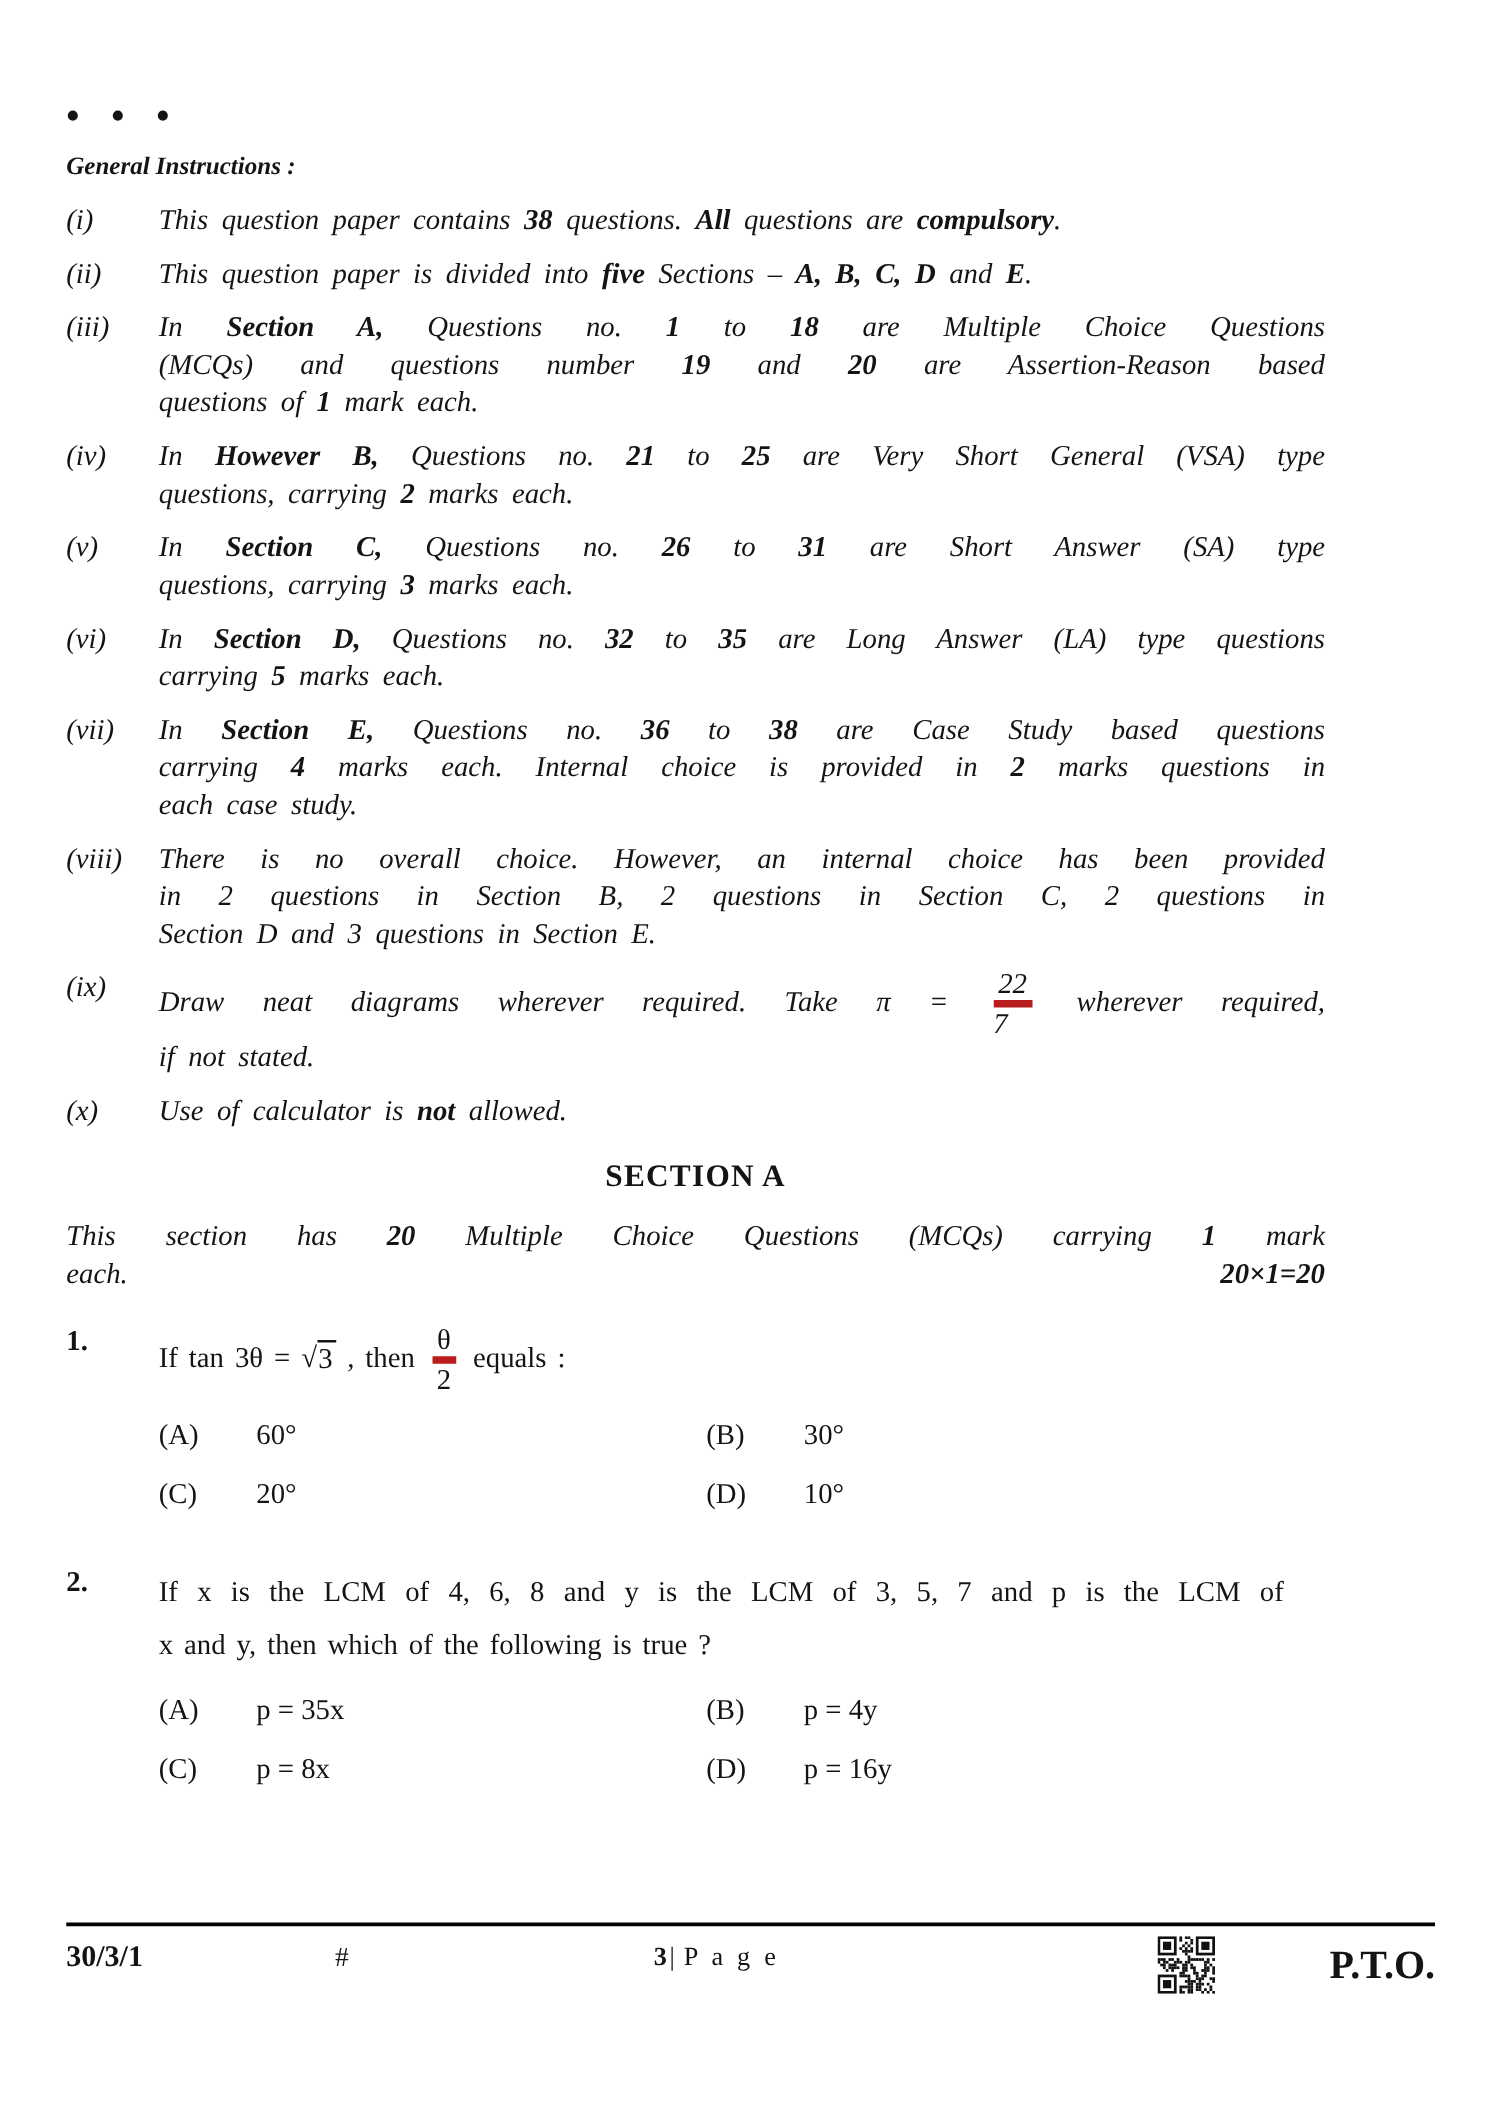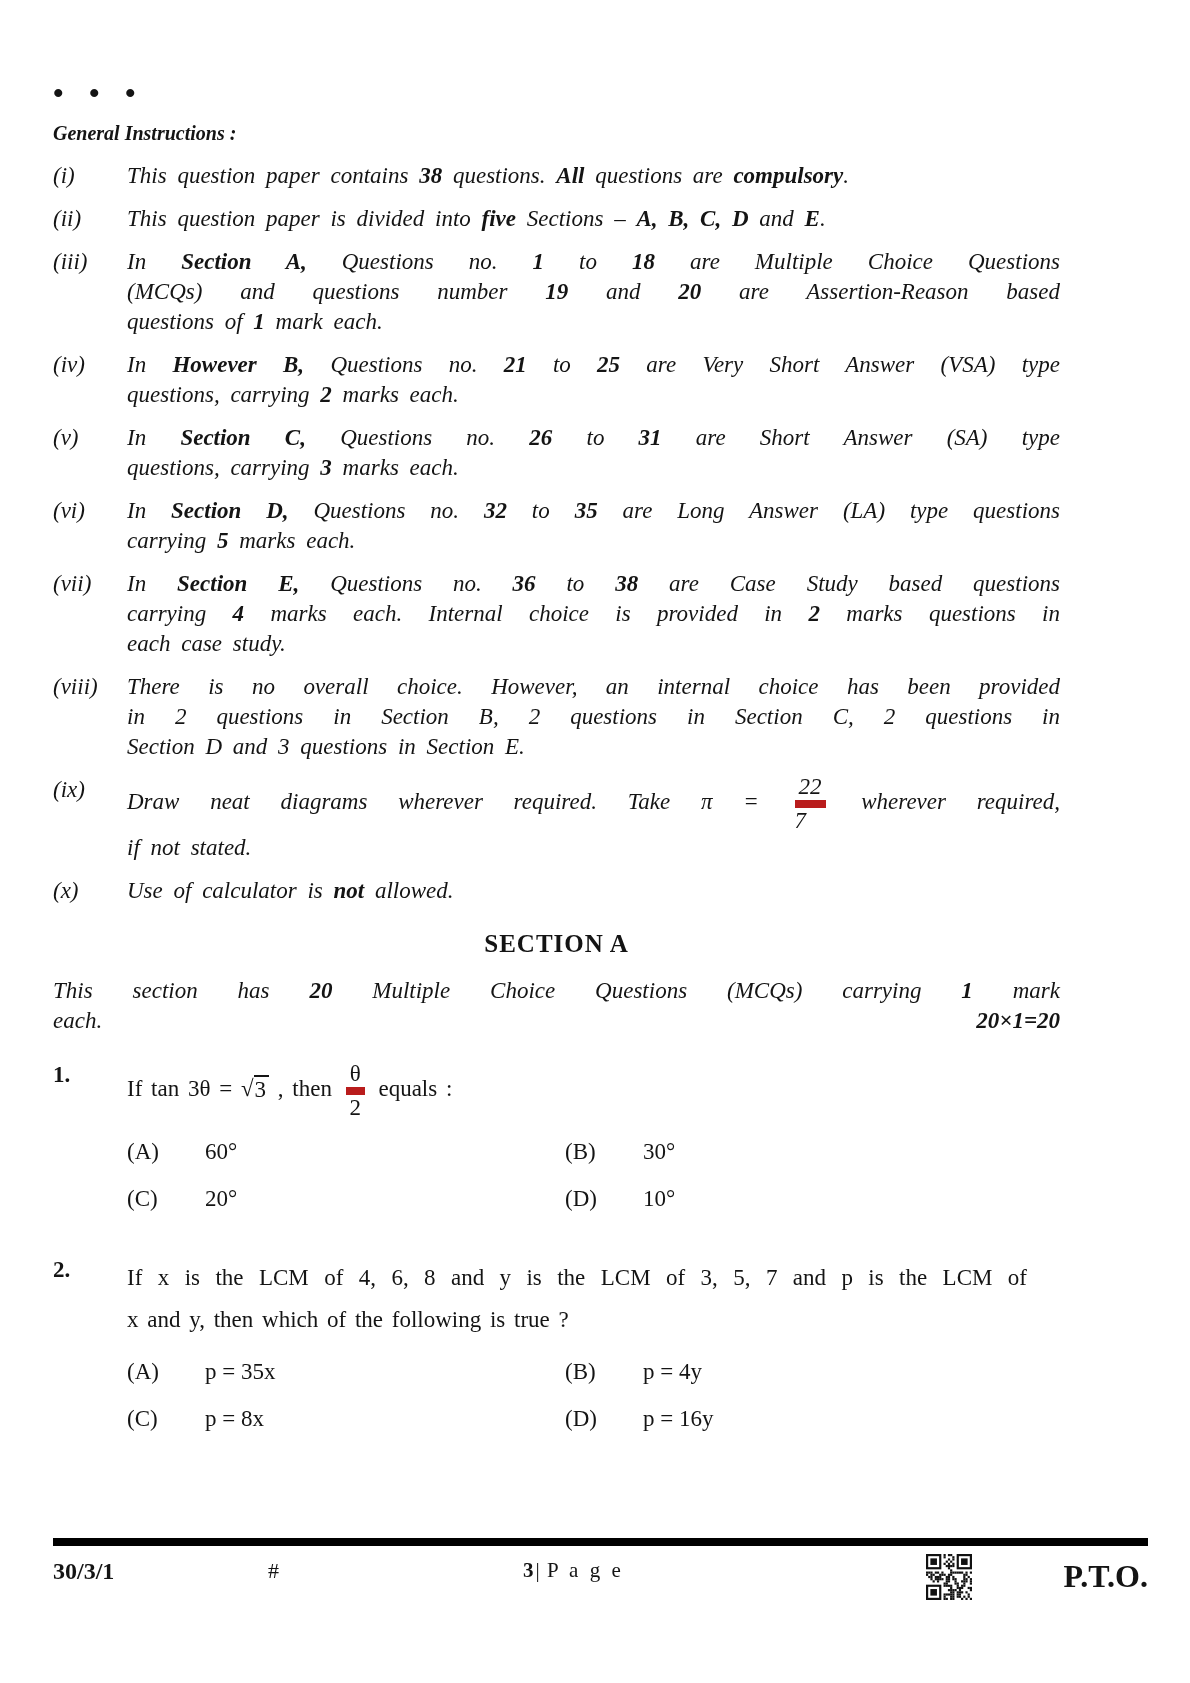--- a/index.html
+++ b/index.html
@@ -16,42 +16,42 @@
   .gi-sub{margin-top:13px;font-size:23px;font-style:italic;}
   
   .ins-list{margin-top:16px;}
   .ins-row{display:flex;margin-bottom:13px;font-style:italic;font-size:23px;line-height:30px;}
   .ins-num{width:74px;flex:none;}
   .ins-body{flex:1;word-spacing:5px;}
   .jline{display:block;}
   .jline.stretch{text-align:justify;text-align-last:justify;}
   
   .frac{display:inline-flex;flex-direction:column;vertical-align:middle;text-align:center;margin:0 5px;line-height:normal;}
-  .frac .fnum{display:block;border-bottom:8px solid #b91c1c;padding:0 4px 1px;line-height:1.05;}
+  .frac .fnum{display:block;border-bottom:6px solid #b91c1c;padding:0 4px 1px;line-height:1.05;}
   .frac .fden{display:block;padding-top:1px;line-height:1.05;}
   .sqrt{white-space:nowrap;}
   .sqrt-arg{border-top:2px solid #141414;padding:0 3px 0 1px;}
   
   .section-head{margin-top:24px;text-align:center;font-size:25px;font-weight:700;letter-spacing:1px;}
   .intro{position:relative;margin-top:18px;font-style:italic;font-size:23px;line-height:30px;}
   .intro .ibody{word-spacing:5px;}
   .intro-marks{position:absolute;right:0;bottom:0;font-weight:700;margin-left:33px;}
   
   .questions{margin-top:22px;}
   .q{display:flex;margin-top:26px;font-size:23px;}
   .q-num{width:74px;flex:none;font-weight:700;}
   .q-main{flex:1;}
   .q-text{line-height:42px;word-spacing:3px;max-width:900px;}
   .opts{margin-top:16px;}
   .opt-row{display:flex;margin-bottom:17px;line-height:30px;}
   .opt{display:flex;width:438px;}
   .opt:last-child{flex:1;}
   .opt-label{width:78px;flex:none;}
   
-  .footer{position:absolute;left:53px;top:1538px;width:1095px;border-top:8px solid #000000;}
+  .footer{position:absolute;left:53px;top:1538px;width:1095px;border-top:3px solid #000000;}
   .footer-row{position:relative;height:70px;}
   .f-code{position:absolute;left:0;top:12px;font-size:24px;font-weight:700;}
   .f-hash{position:absolute;left:215px;top:12px;font-size:22px;}
   .f-page{position:absolute;left:470px;top:12px;font-size:21px;}
   .f-page .page-sep{font-weight:400;padding:0 2px;}
   .f-page .page-word{letter-spacing:3px;}
   .f-qr{position:absolute;left:873px;top:8px;width:46px;height:50px;}
   .f-qr svg{width:46px;height:46px;fill:#111;}
   .f-pto{position:absolute;right:0;top:12px;font-size:32px;font-weight:700;}
 </style>
@@ -80,21 +80,21 @@
         <div class="ins-num">(iii)</div>
         <div class="ins-body">
           <span class="jline stretch"><span>In </span><span class="b">Section A,</span><span> Questions no. </span><span class="b">1</span><span> to </span><span class="b">18</span><span> are Multiple Choice Questions</span></span>
           <span class="jline stretch"><span>(MCQs) and questions number </span><span class="b">19</span><span> and </span><span class="b">20</span><span> are Assertion-Reason based</span></span>
           <span class="jline"><span>questions of </span><span class="b">1</span><span> mark each.</span></span>
         </div>
       </div>
       <div class="ins-row">
         <div class="ins-num">(iv)</div>
         <div class="ins-body">
-          <span class="jline stretch"><span>In </span><span class="b">However B,</span><span> Questions no. </span><span class="b">21</span><span> to </span><span class="b">25</span><span> are Very Short Answer (VSA) type</span></span>
+          <span class="jline stretch"><span>In </span><span class="b">However B,</span><span> Questions no. </span><span class="b">21</span><span> to </span><span class="b">25</span><span> are Very Short General (VSA) type</span></span>
           <span class="jline"><span>questions, carrying </span><span class="b">2</span><span> marks each.</span></span>
         </div>
       </div>
       <div class="ins-row">
         <div class="ins-num">(v)</div>
         <div class="ins-body">
           <span class="jline stretch"><span>In </span><span class="b">Section C,</span><span> Questions no. </span><span class="b">26</span><span> to </span><span class="b">31</span><span> are Short Answer (SA) type</span></span>
           <span class="jline"><span>questions, carrying </span><span class="b">3</span><span> marks each.</span></span>
         </div>
       </div>

